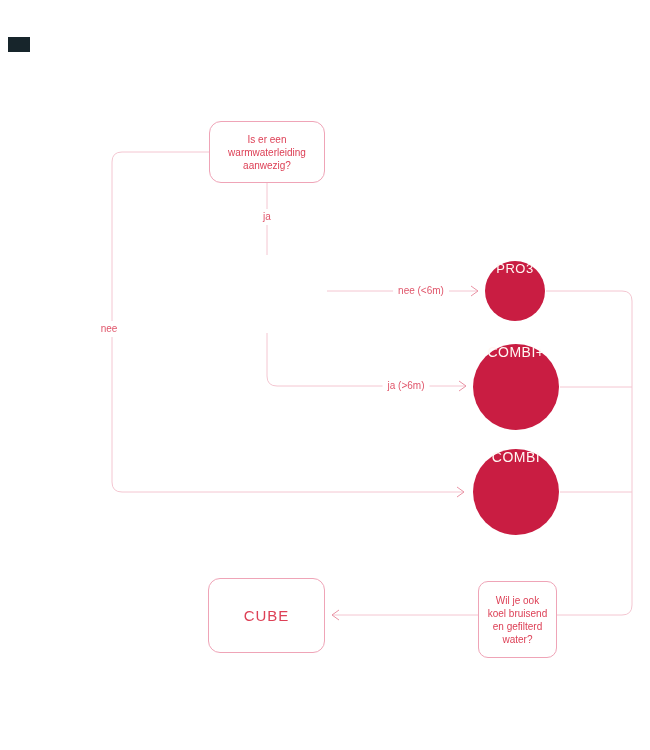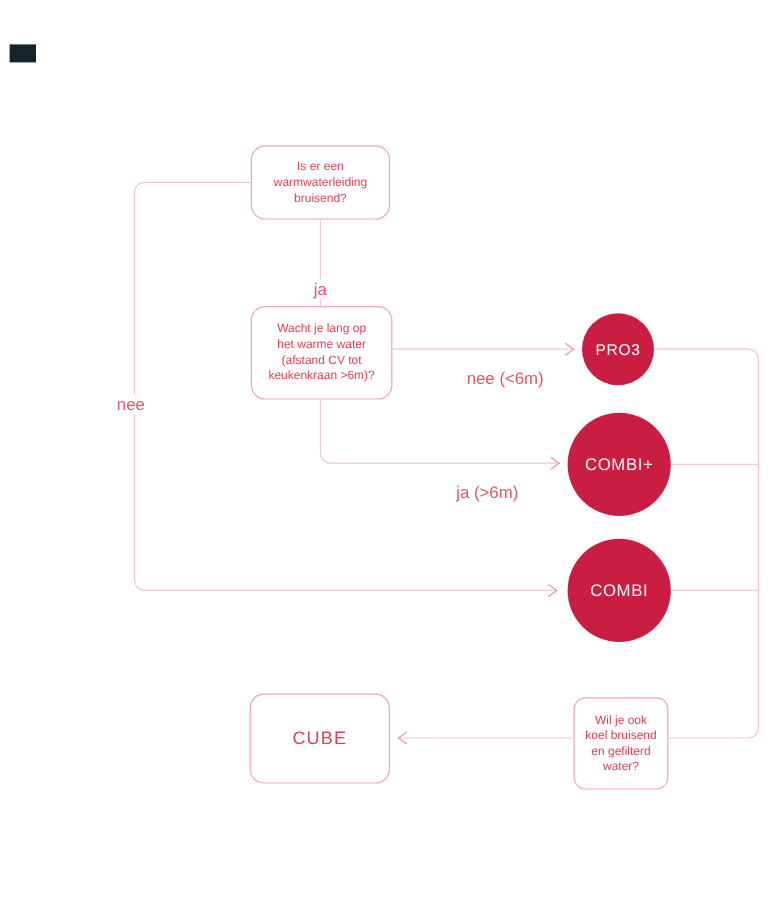--- a/index.html
+++ b/index.html
@@ -49,41 +49,39 @@
     left: 208px; top: 578px; width: 117px; height: 75px;
     font-size: 15px; letter-spacing: 1px; text-align: center;
   }
 
   .node-circle {
     position: absolute;
     border-radius: 50%;
     background: #c91d42;
     color: #fff7f3;
     display: flex;
-    align-items: center;
     justify-content: center;
     letter-spacing: 0.5px;
   }
   #pro3   { left: 485px; top: 261px; width: 60px; height: 60px; font-size: 13px; }
   #combip { left: 473px; top: 344px; width: 86px; height: 86px; font-size: 14px; }
   #combi  { left: 473px; top: 449px; width: 86px; height: 86px; font-size: 14px; }
 
   .edge-label {
     position: absolute;
     background: #ffffff;
     color: #e0556a;
-    font-size: 14px;
+    font-size: 10px;
     line-height: 12px;
     padding: 2px 5px;
     white-space: nowrap;
     transform: translate(-50%, -50%);
-    margin-top: 24px;
   }
   #lbl-ja   { left: 267px; top: 217px; }
-  #lbl-nee  { left: 109px; top: 313px; }
+  #lbl-nee  { left: 109px; top: 329px; }
   #lbl-nee6 { left: 421px; top: 291px; }
   #lbl-ja6  { left: 406px; top: 386px; }
 </style>
 </head>
 <body>
 
 <div class="canvas">
 
   <div class="corner-chip"></div>
 
@@ -106,29 +104,23 @@
 
     <path d="M560,492 H632"></path>
 
     <path d="M478,615 H332"></path>
     <path class="arrowhead" d="M339,610 L332,615 L339,620"></path>
   </svg>
 
   <div class="qbox" id="q1">
     <span class="line">Is er een</span>
     <span class="line">warmwaterleiding</span>
-    <span class="line">bruisend?</span>
+    <span class="line">aanwezig?</span>
   </div>
 
-  <div class="qbox" id="q2">
-    <span class="line">Wacht je lang op</span>
-    <span class="line">het warme water</span>
-    <span class="line">(afstand CV tot</span>
-    <span class="line">keukenkraan &gt;6m)?</span>
-  </div>
 
   <div class="qbox" id="q3">
     <span class="line">Wil je ook</span>
     <span class="line">koel bruisend</span>
     <span class="line">en gefilterd</span>
     <span class="line">water?</span>
   </div>
 
   <div class="node-circle" id="pro3">
     <span>PRO3</span>

